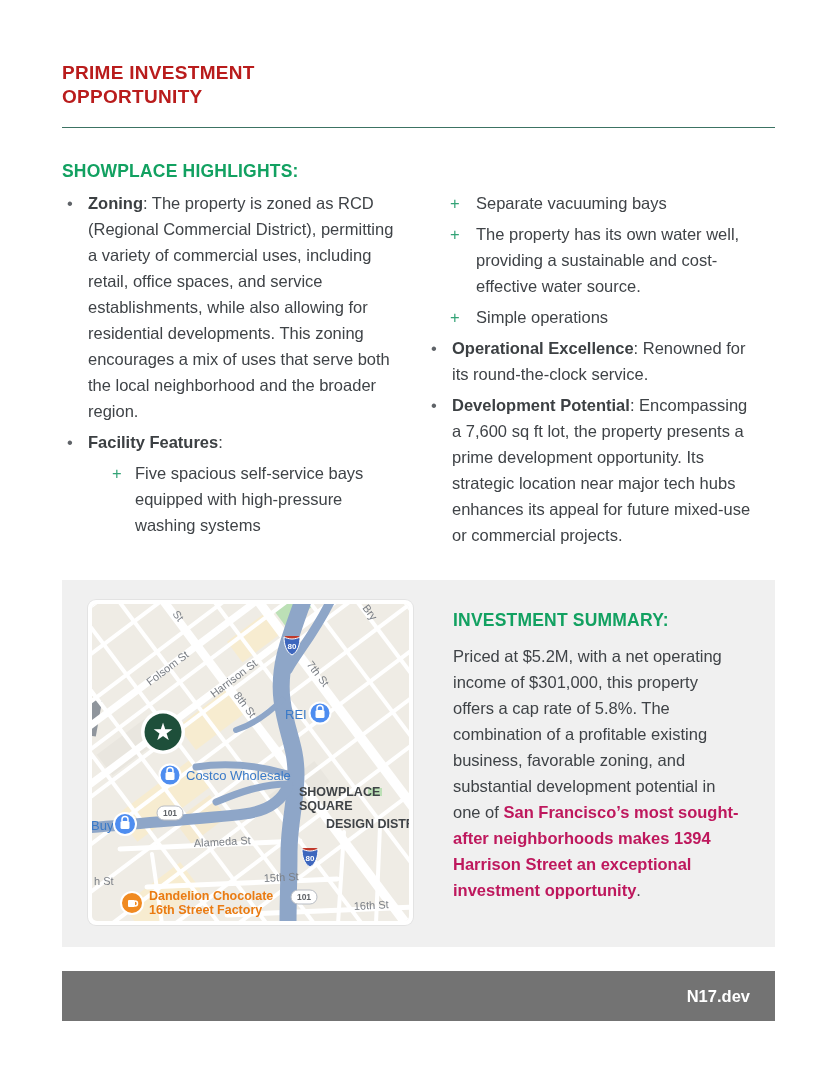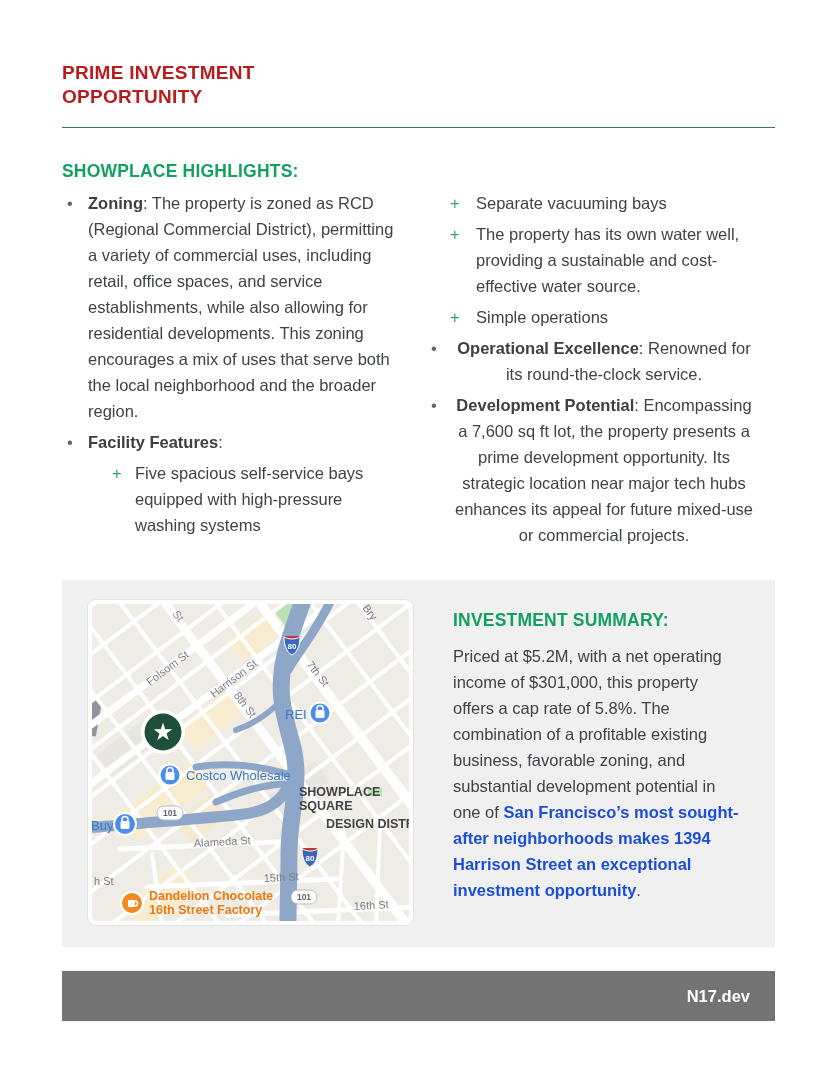--- a/index.html
+++ b/index.html
@@ -24,21 +24,21 @@
   }
 
   .cols { position:absolute; left:62px; top:190px; width:713px; display:flex; }
   ul.col { list-style:none; margin:0; padding:0; font-size:16.5px; line-height:26px; }
   ul.col.left  { width:366px; }
   ul.col.right { width:347px; }
   li { position:relative; margin:0 0 5px 0; }
   li .bold { font-weight:700; color:#3c4043; }
 
   .left li.bullet  { padding-left:26px; max-width:342px; }
-  .right li.bullet { padding-left:24px; max-width:328px;text-align:center; }
+  .right li.bullet { padding-left:24px; max-width:328px; }
   li.bullet::before {
     content:"\2022"; position:absolute; left:5px; top:0; color:#5f6368;
   }
   .right li.bullet::before { left:3px; }
 
   .left li.plus  { padding-left:73px; max-width:318px; }
   .right li.plus { padding-left:48px; max-width:320px; }
   li.plus::before {
     content:"+"; position:absolute; top:0; color:#33a376; font-weight:400;
   }
@@ -53,21 +53,21 @@
     position:absolute; left:26px; top:20px; width:325px; height:325px;
     background:#ffffff; border-radius:8px; box-shadow:0 0 0 1px rgba(0,0,0,.05);
   }
   .map-inner {
     position:absolute; left:4px; top:4px; width:317px; height:317px;
     border-radius:5px; overflow:hidden;
   }
   .summary { position:absolute; left:391px; top:30px; width:302px; }
   .summary h3 { margin:0 0 12px 0; font-size:17.5px; font-weight:700; color:#12a161; letter-spacing:.2px; }
   .summary p { margin:0; font-size:16.5px; line-height:26px; max-width:286px; color:#3f4347; }
-  .summary b { color:#1d4ed8; }
+  .summary b { color:#be185d; }
 
   .footer {
     position:absolute; left:62px; top:971px; width:713px; height:50px;
     background:#737373; color:#ffffff; font-size:16.5px; font-weight:700;
     display:flex; align-items:center; justify-content:flex-end; padding-right:25px;
   }
 
   
   .mlabel   { font:500 11px "Liberation Sans","DejaVu Sans",sans-serif; fill:#7c8087; }
   .mdistrict{ font:700 12.5px "Liberation Sans","DejaVu Sans",sans-serif; fill:#3f4347; }

